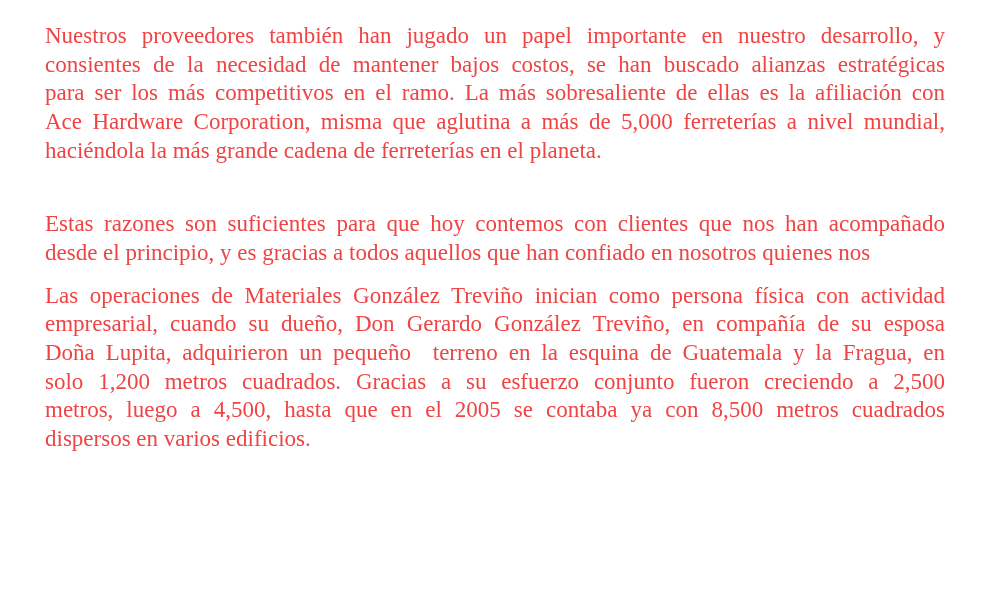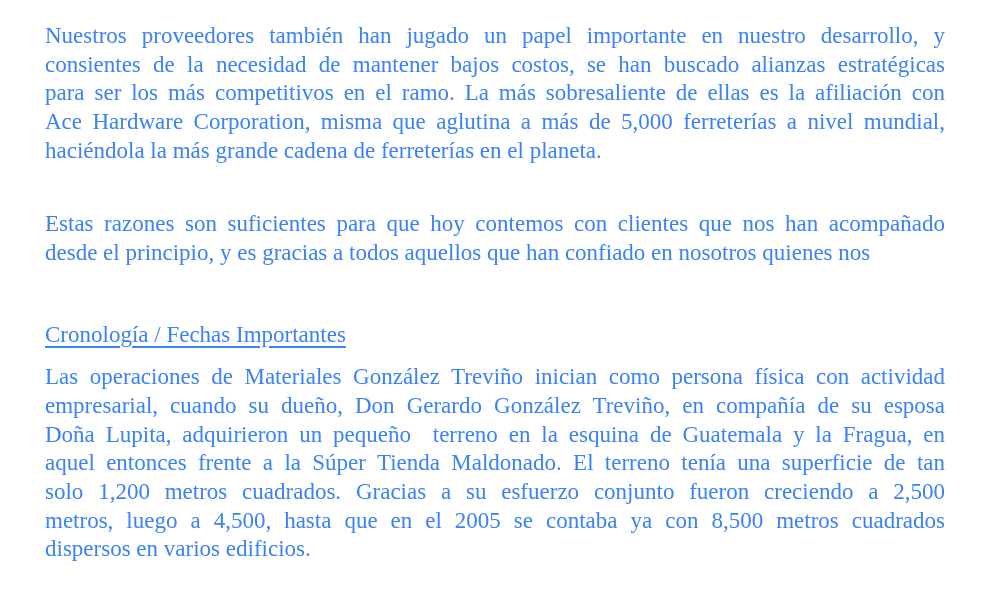--- a/index.html
+++ b/index.html
@@ -8,21 +8,21 @@
     background: #ffffff;
   }
   .page {
     position: relative;
     width: 988px;
     height: 616px;
     box-sizing: border-box;
     padding: 22px 43px 0 45px;
     overflow: hidden;
     background: #ffffff;
-    color: #3b82f6;
+    color: #ef4444;
     font-family: "Liberation Serif", "DejaVu Serif", serif;
     font-size: 23px;
     line-height: 28.65px;
     -webkit-font-smoothing: antialiased;
   }
   .para { width: 100%; }
   
   .tline {
     text-align: justify;
     text-align-last: justify;
@@ -52,25 +52,23 @@
       <div class="tline">para ser los más competitivos en el ramo. La más sobresaliente de ellas es la afiliación con</div>
       <div class="tline">Ace Hardware Corporation, misma que aglutina a más de 5,000 ferreterías a nivel mundial,</div>
       <div class="tline">haciéndola la más grande cadena de ferreterías en el planeta.</div>
     </div>
 
   <div class="para gap-one-line">
       <div class="tline">Estas razones son suficientes para que hoy contemos con clientes que nos han acompañado</div>
       <div class="tline">desde el principio, y es gracias a todos aquellos que han confiado en nosotros quienes nos</div>
     </div>
 
-  <div class="heading gap-two-lines">Cronología / Fechas Importantes</div>
 
   <div class="para gap-after-head">
       <div class="tline">Las operaciones de Materiales González Treviño inician como persona física con actividad</div>
       <div class="tline">empresarial, cuando su dueño, Don Gerardo González Treviño, en compañía de su esposa</div>
       <div class="tline">Doña Lupita, adquirieron un pequeño&nbsp; terreno en la esquina de Guatemala y la Fragua, en</div>
-      <div class="tline">aquel entonces frente a la Súper Tienda Maldonado. El terreno tenía una superficie de tan</div>
       <div class="tline">solo 1,200 metros cuadrados. Gracias a su esfuerzo conjunto fueron creciendo a 2,500</div>
       <div class="tline">metros, luego a 4,500, hasta que en el 2005 se contaba ya con 8,500 metros cuadrados</div>
       <div class="tline">dispersos en varios edificios.</div>
     </div>
 
 </div>
 
 </body></html>

